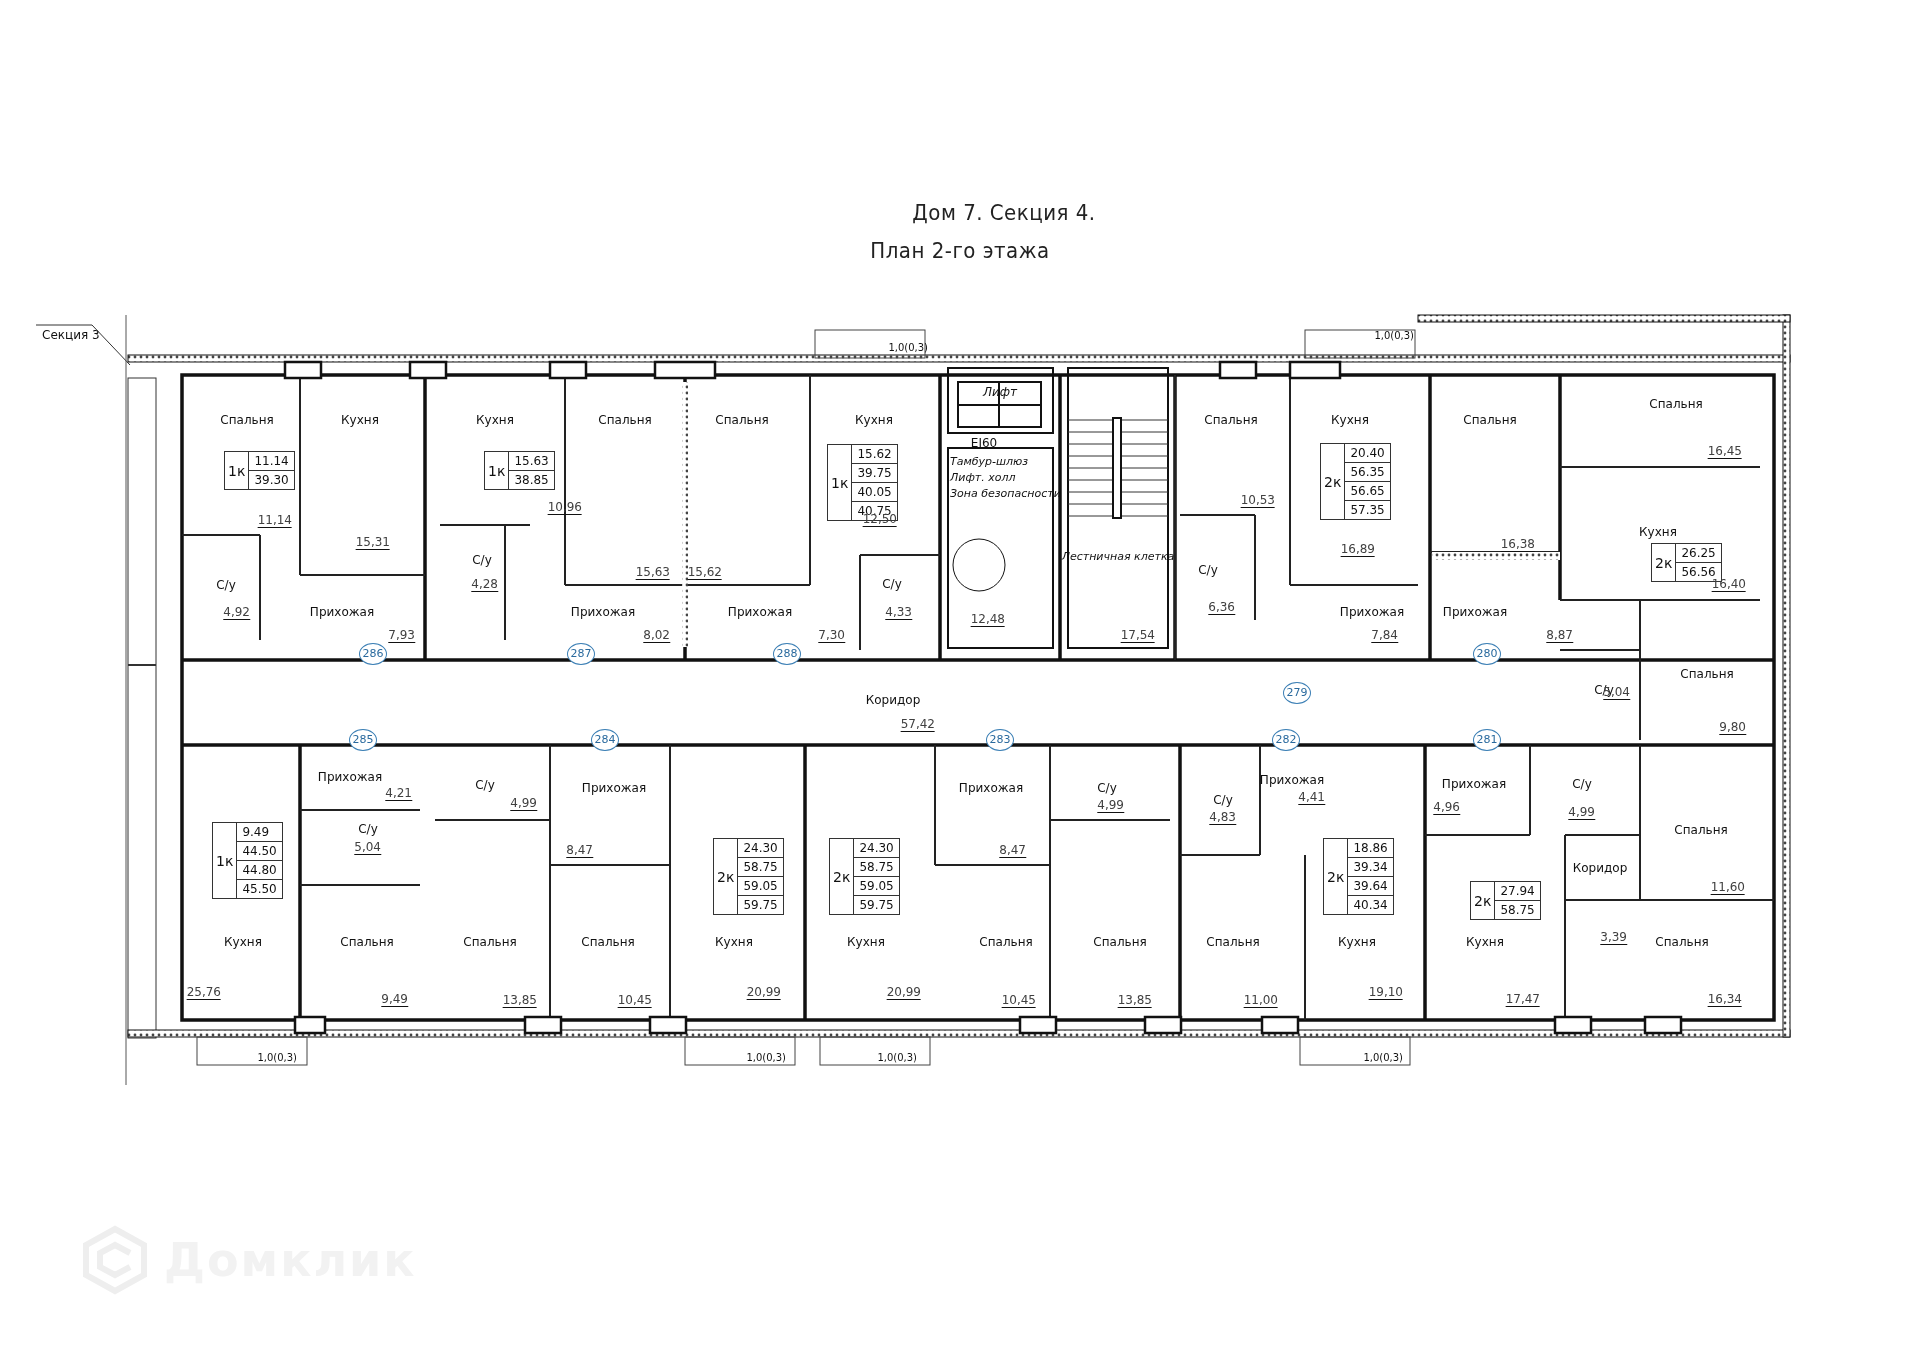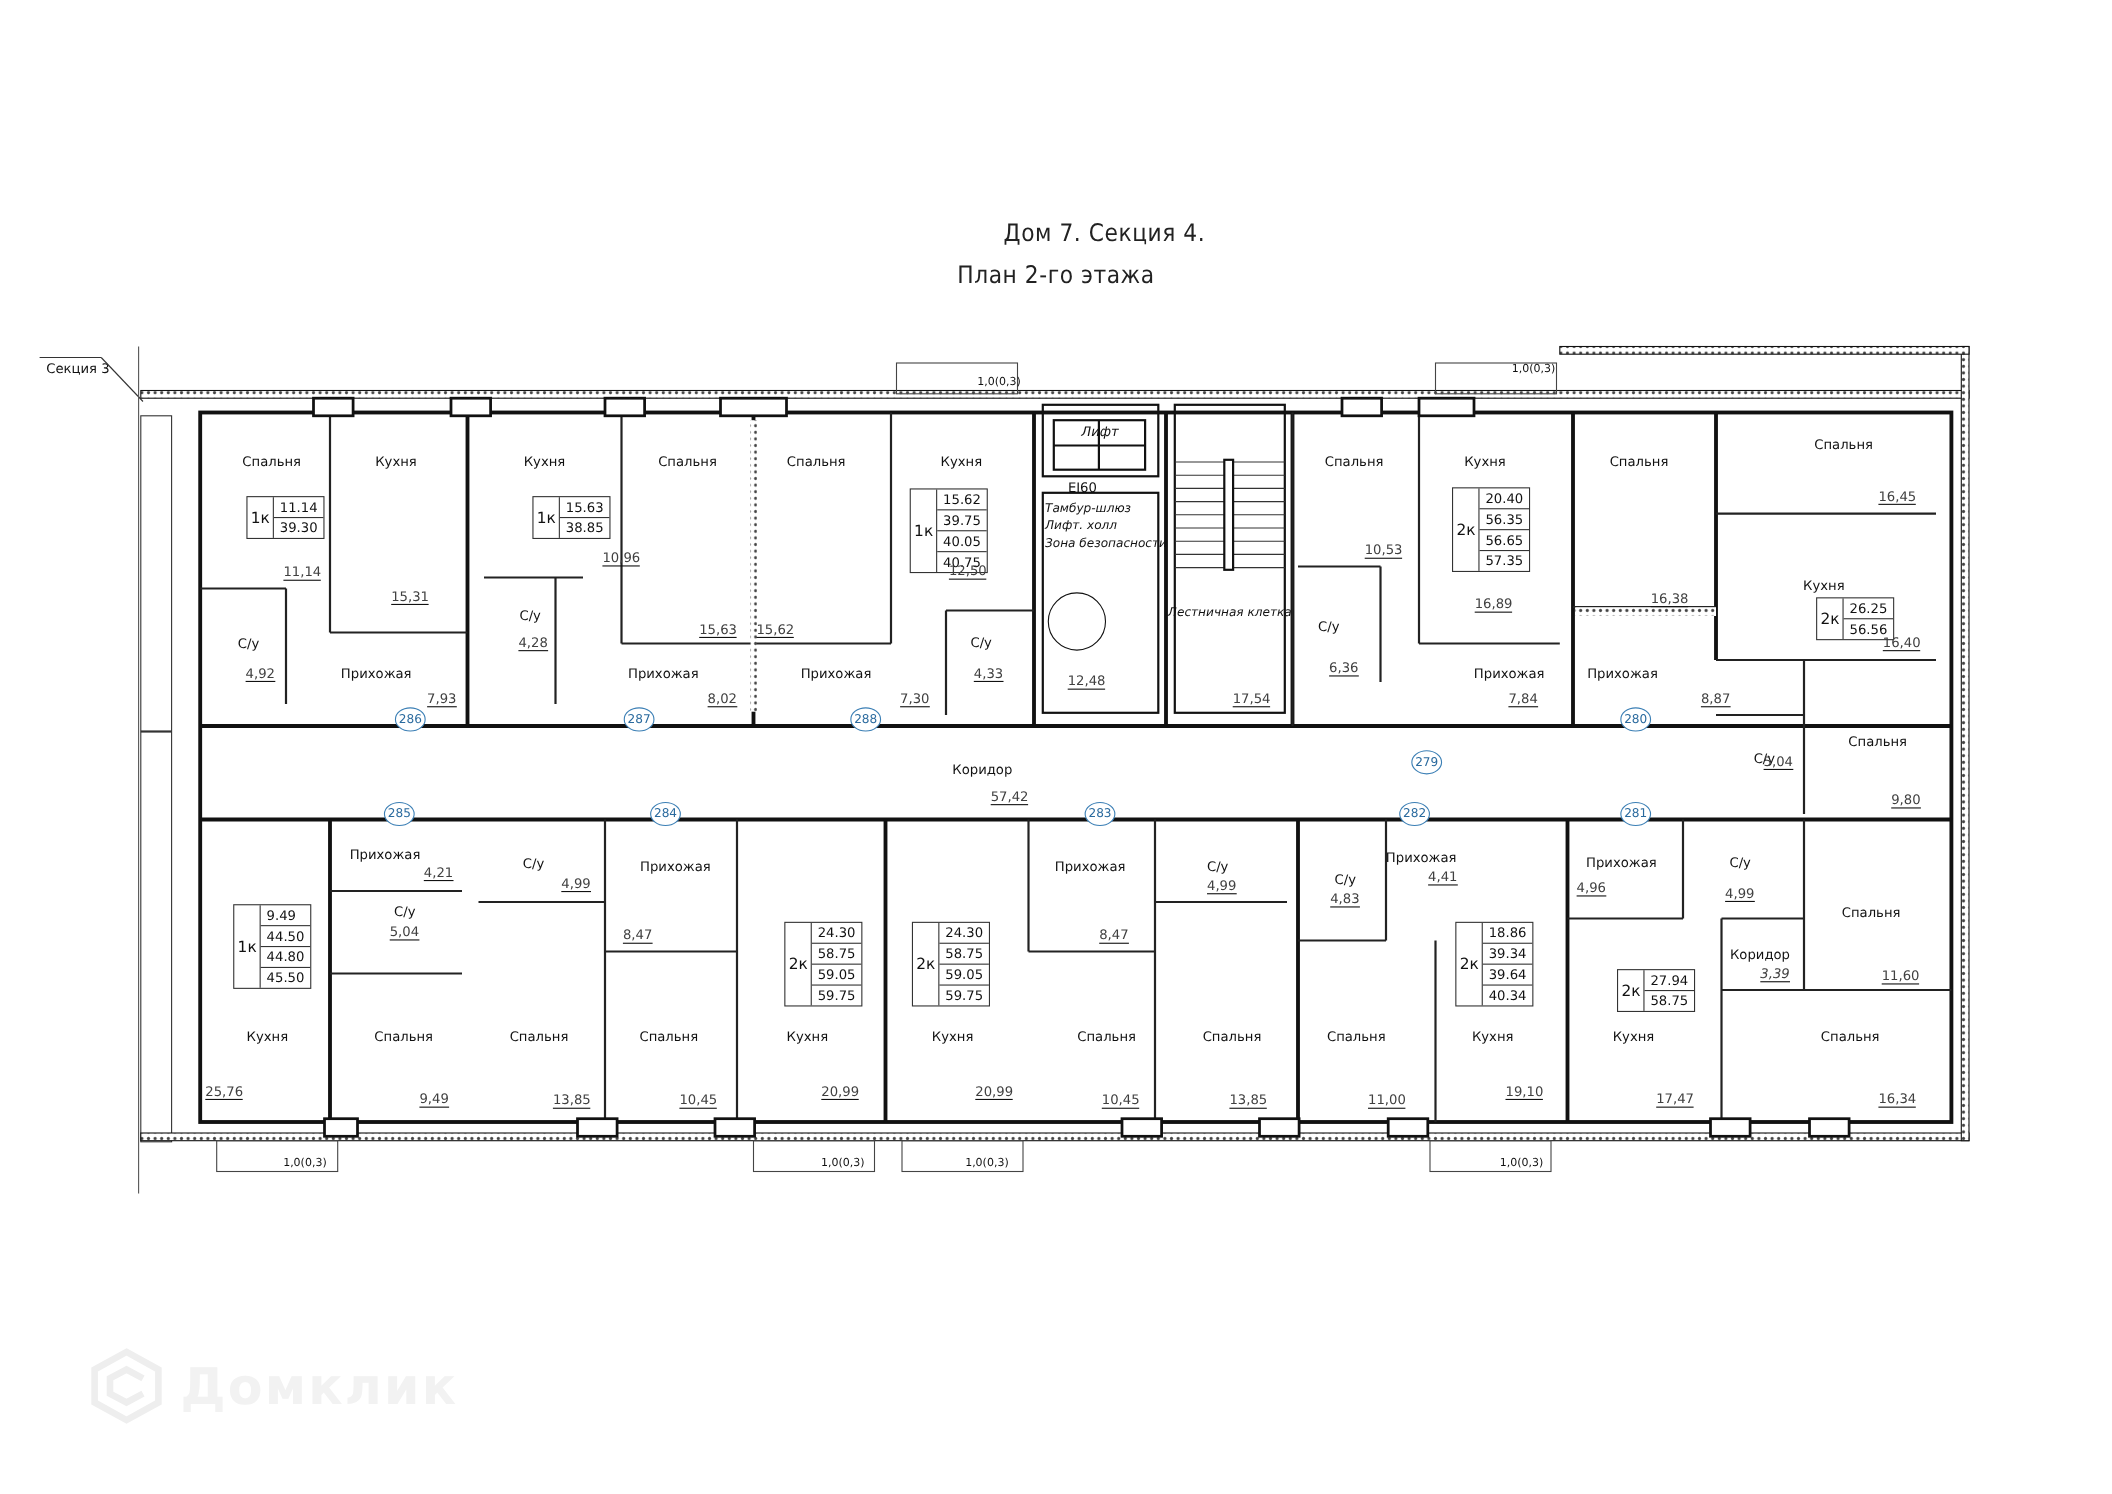--- a/index.html
+++ b/index.html
@@ -364,21 +364,21 @@
       <span>58.75</span>
     </div>
 </div>
 <div class="lbl" style="left:1474px;top:777px;">Прихожая</div>
 <div class="area" style="left:1460px;top:800px;">4,96</div>
 <div class="lbl" style="left:1582px;top:777px;">С/у</div>
 <div class="area" style="left:1595px;top:805px;">4,99</div>
 <div class="lbl" style="left:1701px;top:823px;">Спальня</div>
 <div class="area" style="left:1745px;top:880px;">11,60</div>
 <div class="lbl" style="left:1600px;top:861px;">Коридор</div>
-<div class="area" style="left:1627px;top:878px;font-style:italic;">3,39</div>
+<div class="area" style="left:1627px;top:930px;">3,39</div>
 <div class="lbl" style="left:1485px;top:935px;">Кухня</div>
 <div class="area" style="left:1540px;top:1020px;transform:translate(-100%,-28px);">17,47</div>
 <div class="lbl" style="left:1682px;top:935px;">Спальня</div>
 <div class="area" style="left:1742px;top:1020px;transform:translate(-100%,-28px);">16,34</div>
 
 <div class="wm">
   <svg width="70" height="70" viewBox="0 0 70 70">
     <path d="M35 4 L64 20 L64 50 L35 66 L6 50 L6 20 Z" fill="none" stroke="#eeeeee" stroke-width="6"></path>
     <path d="M50 28 L35 20 L20 28 L20 42 L35 50 L50 42" fill="none" stroke="#eeeeee" stroke-width="6"></path>
   </svg>

